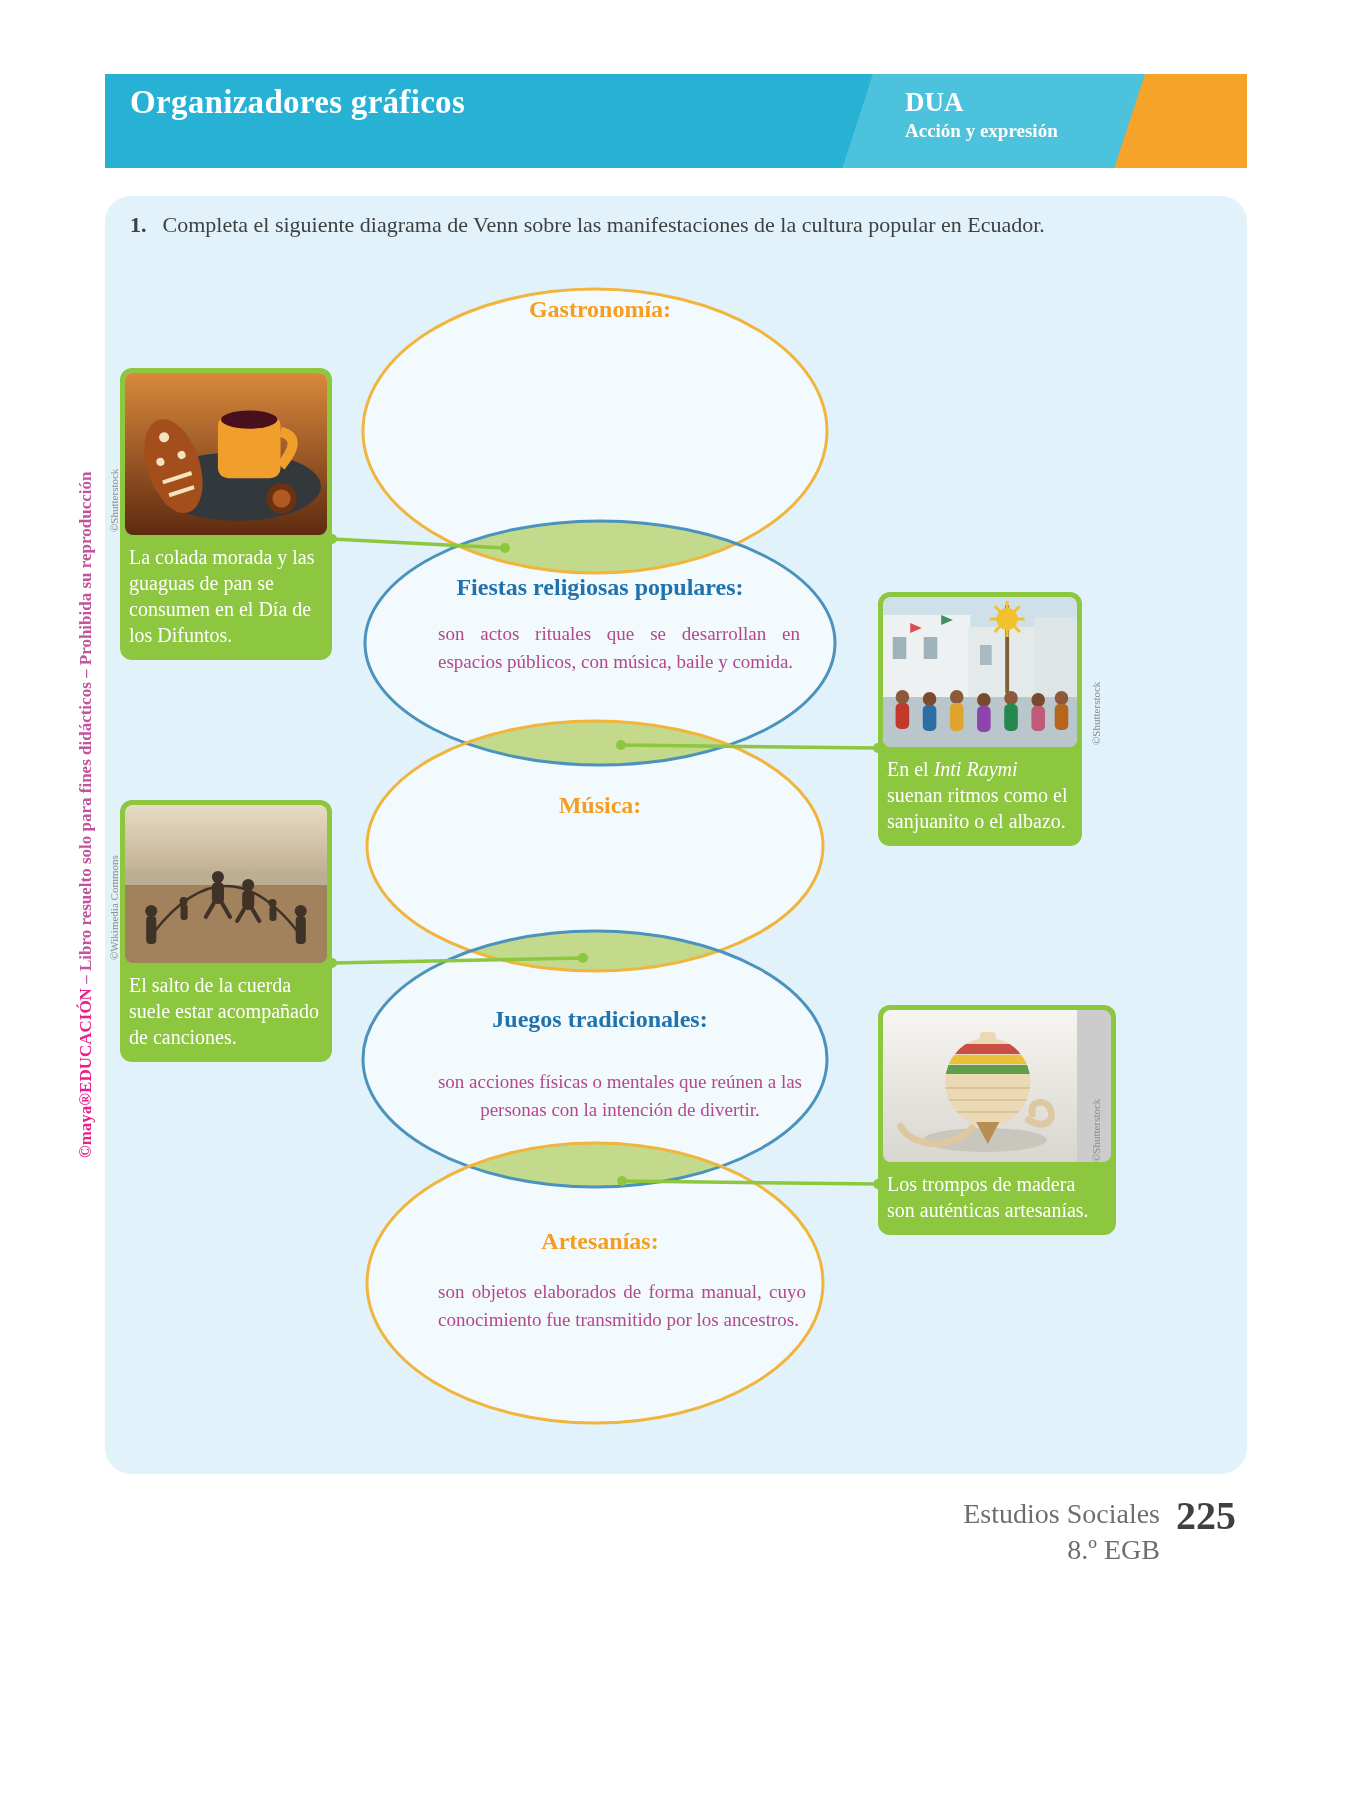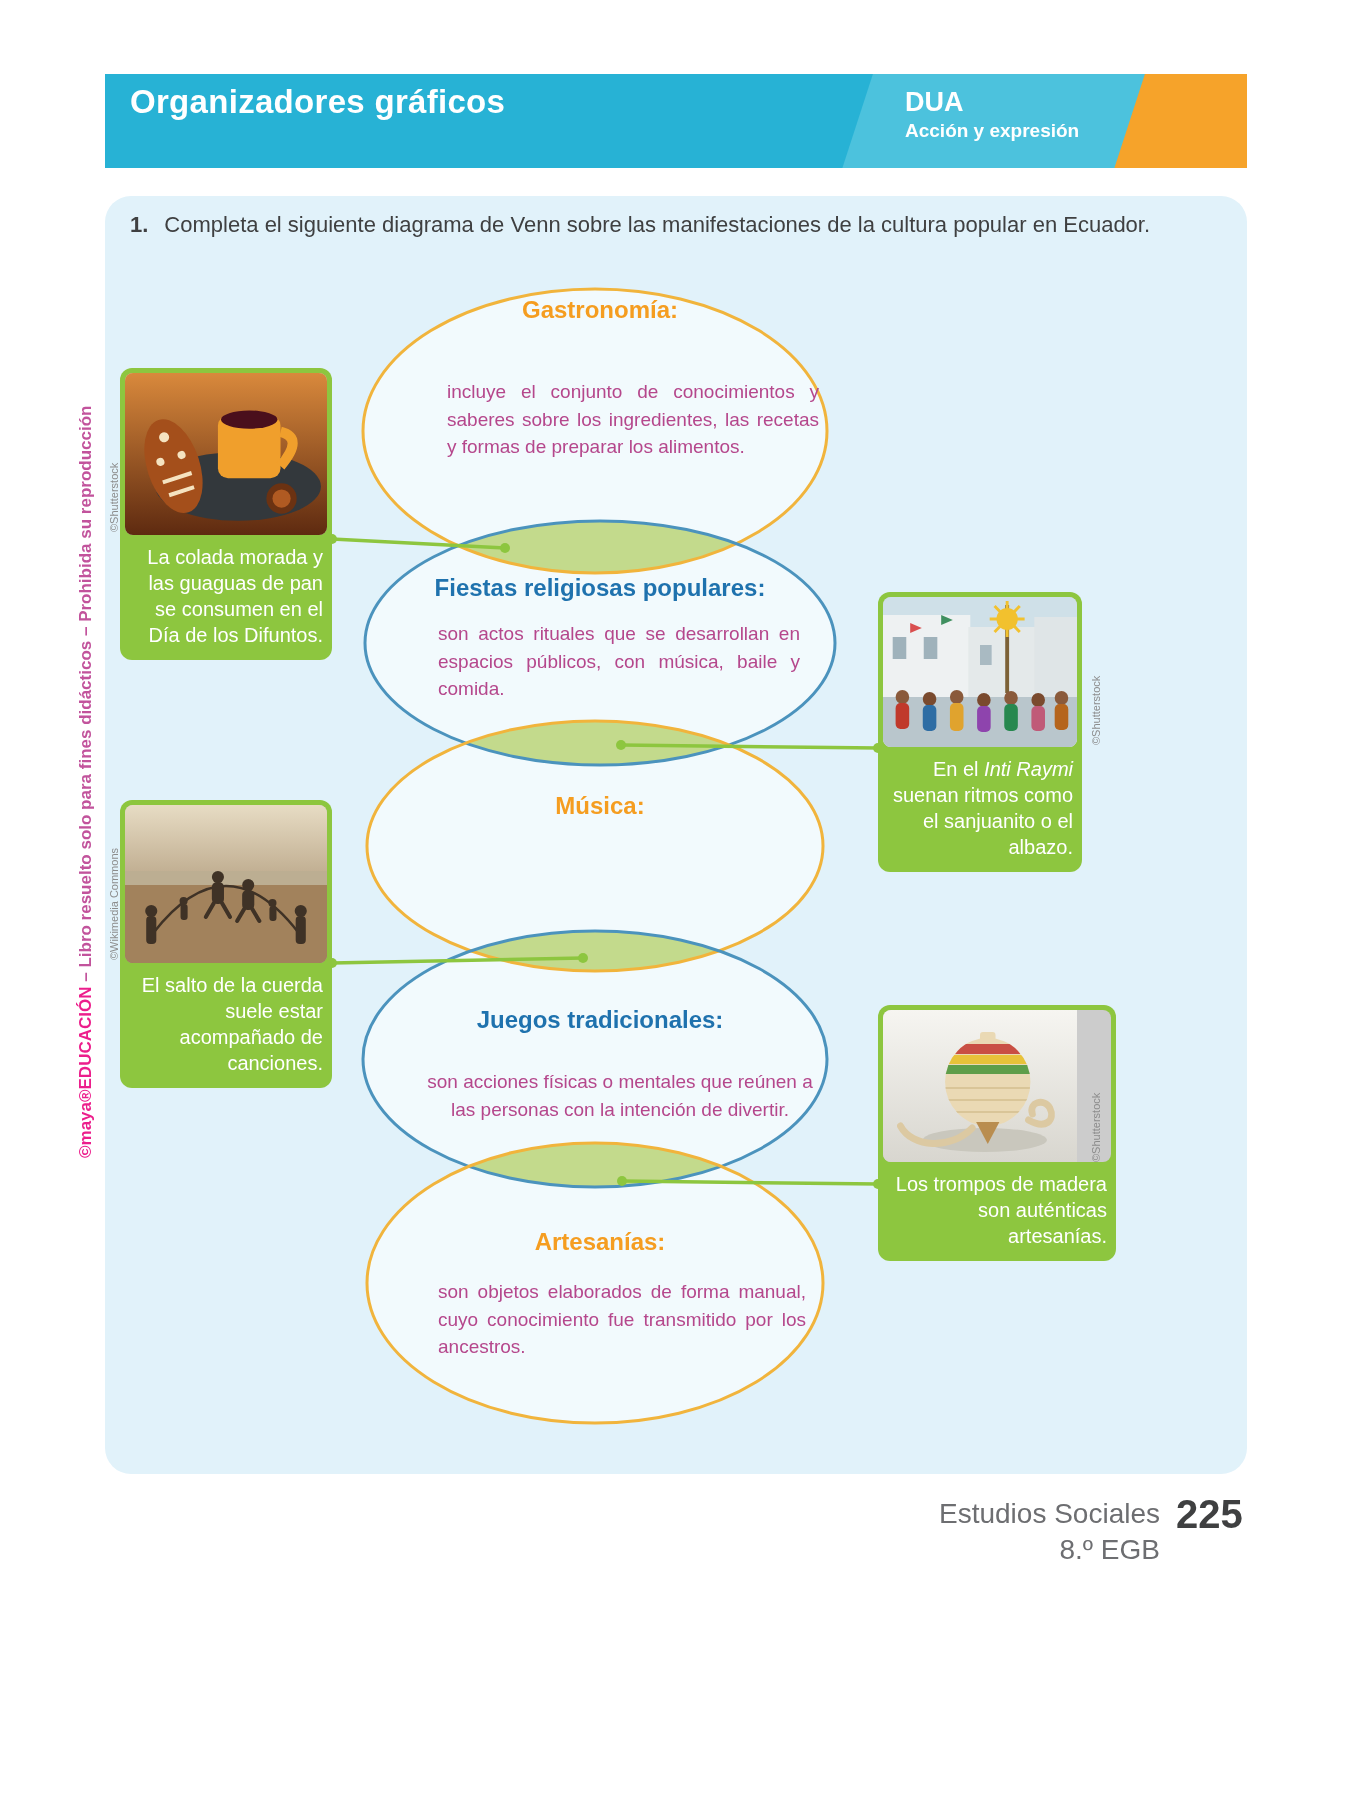--- a/index.html
+++ b/index.html
@@ -1,17 +1,17 @@
 <!DOCTYPE html>
 <html><head>
 <meta charset="utf-8">
 <style>
   html,body{margin:0;padding:0;background:#ffffff;}
   .page{position:relative;width:1350px;height:1800px;background:#ffffff;overflow:hidden;
-        font-family:Liberation Sans, sans-serif;}
+        font-family:Liberation Serif, serif;}
 
   
   .header{position:absolute;left:105px;top:74px;width:1142px;height:94px;background:#27b2d5;overflow:hidden;}
   .dua-band{position:absolute;left:752px;top:-6px;width:306px;height:110px;background:#4cc2dd;transform:skewX(-18deg);}
   .corner-orange{position:absolute;right:-40px;top:-6px;width:158px;height:110px;background:#f6a32a;transform:skewX(-18deg);}
   .header-title{position:absolute;left:25px;top:9px;color:#ffffff;font-size:33px;font-weight:700;line-height:1.17;letter-spacing:.3px;}
   .dua-text{position:absolute;left:800px;top:13px;width:226px;color:#ffffff;}
   .dua-title{font-size:27px;font-weight:700;line-height:1.15;}
   .dua-sub{font-size:19px;font-weight:700;line-height:1.4;}
 
@@ -36,21 +36,21 @@
   .b1{left:447px;top:378px;width:372px;}
   .b2{left:438px;top:620px;width:362px;}
   .b3{left:438px;top:836px;width:368px;}
   .b4{left:420px;top:1068px;width:400px;text-align:center;}
   .b5{left:438px;top:1278px;width:368px;}
 
   
   .photo-card{position:absolute;background:#8dc63f;border-radius:12px;padding:5px;box-sizing:border-box;}
   .photo-img{border-radius:8px;overflow:hidden;display:block;background:#ccc;}
   .photo-img svg{display:block;}
-  .photo-caption{color:#ffffff;text-align:right;font-size:20px;line-height:1.3;padding:9px 4px 7px 4px;}
+  .photo-caption{color:#ffffff;text-align:left;font-size:20px;line-height:1.3;padding:9px 4px 7px 4px;}
   .cap-italic{font-style:italic;}
   .card1{left:120px;top:368px;width:212px;}
   .card2{left:878px;top:592px;width:204px;}
   .card3{left:120px;top:800px;width:212px;}
   .card4{left:878px;top:1005px;width:238px;}
 
   .photo-credit{position:absolute;font-size:11px;color:#8c8c8c;transform:rotate(-90deg);transform-origin:0 0;white-space:nowrap;}
   .credit-1{left:108px;top:532px;}
   .credit-2{left:1090px;top:745px;}
   .credit-3{left:108px;top:960px;}
@@ -143,21 +143,20 @@
       <circle cx="773" cy="552" r="5"></circle>
         <circle cx="516" cy="549" r="5"></circle>
       <circle cx="227" cy="767" r="5"></circle>
         <circle cx="478" cy="762" r="5"></circle>
       <circle cx="773" cy="988" r="5"></circle>
         <circle cx="517" cy="985" r="5"></circle>
     </g>
   </svg>
 
   <div class="sec-title orange t1">Gastronomía:</div>
-  <div class="sec-body b1">incluye el conjunto de conocimientos y saberes sobre los ingredientes, las recetas y formas de preparar los alimentos.</div>
 
   <div class="sec-title blue t2">Fiestas religiosas populares:</div>
   <div class="sec-body b2">son actos rituales que se desarrollan en espacios públicos, con música, baile y comida.</div>
 
   <div class="sec-title orange t3">Música:</div>
 
   <div class="sec-title blue t4">Juegos tradicionales:</div>
   <div class="sec-body b4">son acciones físicas o mentales que reúnen a las personas con la intención de divertir.</div>
 
   <div class="sec-title orange t5">Artesanías:</div>

